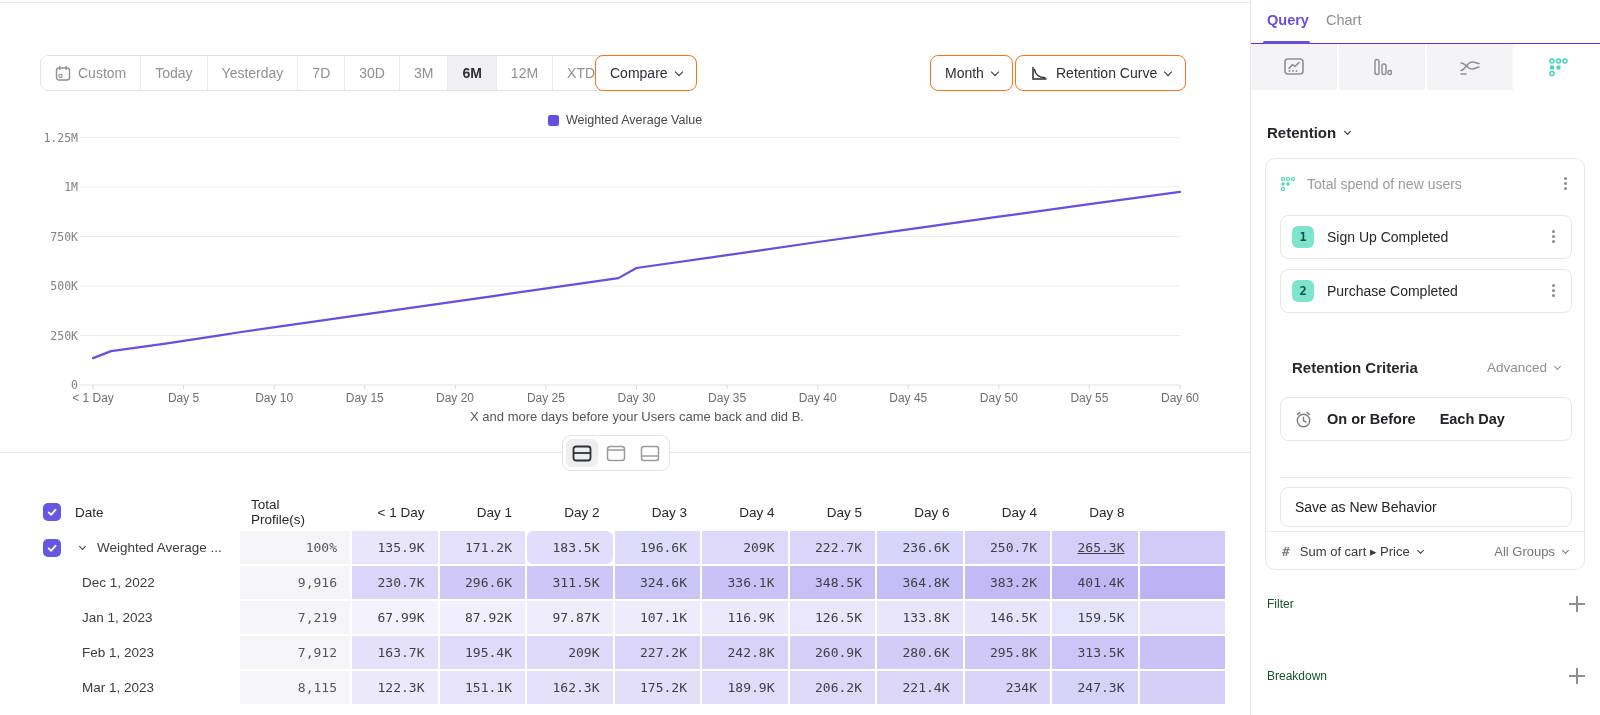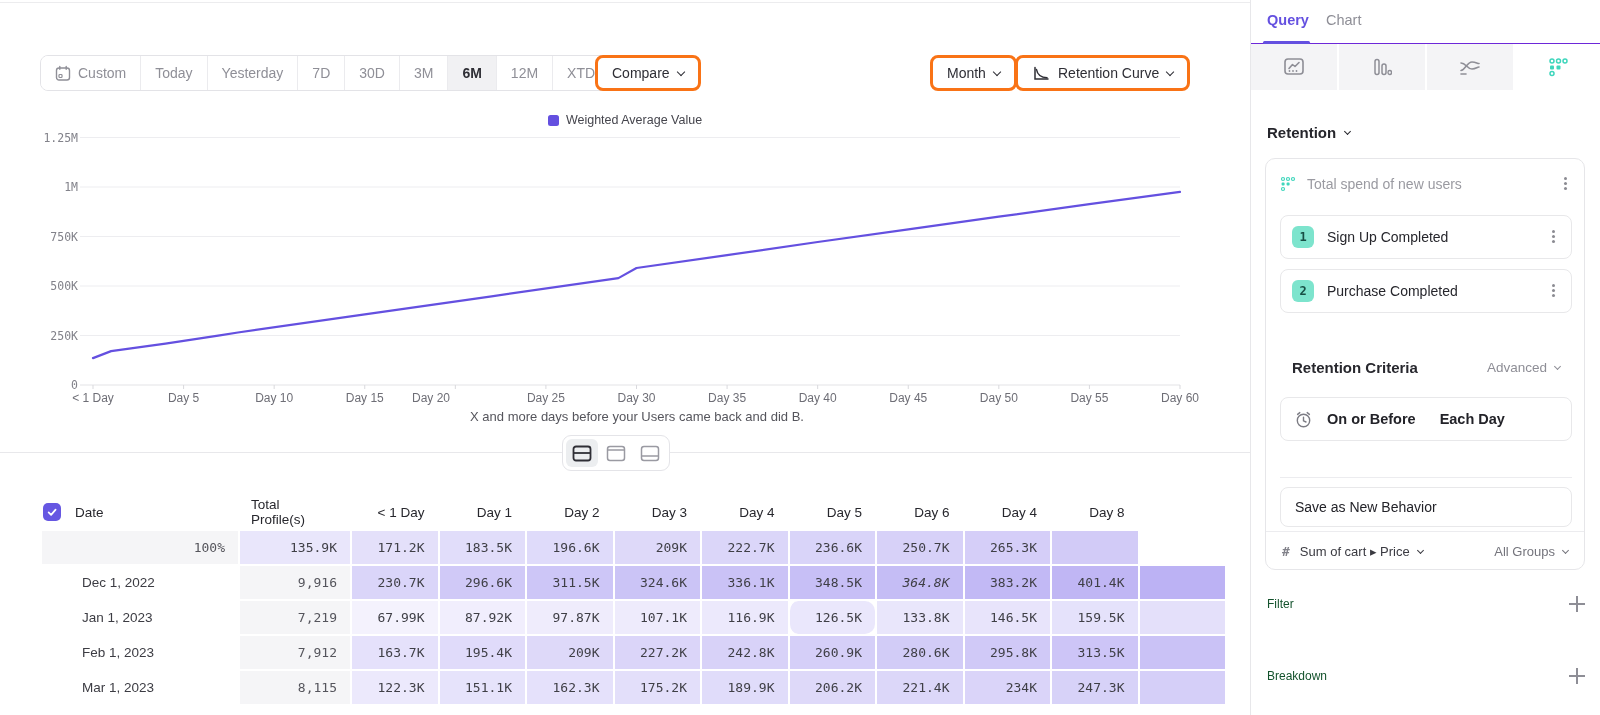--- a/index.html
+++ b/index.html
@@ -10,21 +10,21 @@
   #topline { left:0; top:2px; width:1600px; height:1px; background:#ececee; }
 
   
   #toolbar { left:40px; top:55px; height:36px; width:1160px; }
   .seg-group { display:inline-flex; align-items:stretch; border:1px solid #e3e3e7;
     border-radius:8px; height:36px; overflow:hidden; background:#fff; vertical-align:top;}
   .seg { display:flex; align-items:center; gap:7px; padding:0 14px; font-size:14px;
     color:#8f8f97; border-right:1px solid #ebebee; cursor:pointer; background:#fff; white-space:nowrap;}
   .seg:last-child { border-right:none; }
   .seg.active { color:#2e2e35; background:#f1f1f3; font-weight:bold; }
-  .btn { display:inline-flex; align-items:center; gap:8px; border:3px solid #f97316;
+  .btn { display:inline-flex; align-items:center; gap:8px; border:1px solid #f97316;
     border-radius:8px; height:36px; padding:0 14px; font-size:14px; color:#2e2e35;
     background:#fff; cursor:pointer; vertical-align:top;}
   .chev { display:inline-block; width:6px; height:6px; border-right:1.6px solid currentColor;
     border-bottom:1.6px solid currentColor; transform:rotate(45deg); margin-top:-3px; }
   .chev.sm { width:5px; height:5px; }
   #compare-btn { position:absolute; left:555px; top:0; }
   #month-btn { position:absolute; left:890px; top:0; }
   #charttype-btn { position:absolute; left:975px; top:0; }
 
   
@@ -223,21 +223,21 @@
       <div class="ylab" style="left: 28px; top: 279px;">500K</div>
       <div class="ylab" style="left: 28px; top: 229.5px;">750K</div>
       <div class="ylab" style="left: 28px; top: 180px;">1M</div>
       <div class="ylab" style="left: 28px; top: 130.5px;">1.25M</div>
     </div>
   <div id="xlabels">
       <div class="xlab" style="left: 53px;">&lt; 1 Day</div>
       <div class="xlab" style="left: 143.583px;">Day 5</div>
       <div class="xlab" style="left: 234.167px;">Day 10</div>
       <div class="xlab" style="left: 324.75px;">Day 15</div>
-      <div class="xlab" style="left: 391px;">Day 20</div>
+      <div class="xlab" style="left: 415px;">Day 20</div>
       <div class="xlab" style="left: 505.917px;">Day 25</div>
       <div class="xlab" style="left: 596.5px;">Day 30</div>
       <div class="xlab" style="left: 687.083px;">Day 35</div>
       <div class="xlab" style="left: 777.667px;">Day 40</div>
       <div class="xlab" style="left: 868.25px;">Day 45</div>
       <div class="xlab" style="left: 958.833px;">Day 50</div>
       <div class="xlab" style="left: 1049.42px;">Day 55</div>
       <div class="xlab" style="left: 1140px;">Day 60</div>
     </div>
   <div id="xcaption" class="abs">X and more days before your Users came back and did B.</div>
@@ -280,61 +280,70 @@
         <div class="hcell">Day 2</div>
         <div class="hcell">Day 3</div>
         <div class="hcell">Day 4</div>
         <div class="hcell">Day 5</div>
         <div class="hcell">Day 6</div>
         <div class="hcell">Day 4</div>
         <div class="hcell">Day 8</div>
         <div class="hcell"></div>
       </div>
       <div class="trow drow">
+        <div class="dcell label">
+          <span class="checkbox" style="background:#6657e2">
+            <svg width="12" height="12" viewBox="0 0 16 16">
+              <path d="M3.5 8.5 L6.8 11.8 L12.8 4.8" fill="none" stroke="#fff" stroke-width="2.3" stroke-linecap="round" stroke-linejoin="round"></path>
+            </svg>
+          </span>
+          <span class="chev sm expander"></span>
+          <span class="wa-label">Weighted Average ...</span>
+        </div>
         <div class="dcell total">100%</div>
         <div class="dcell" style="background: rgba(113, 92, 231, 0.153);">135.9K</div>
         <div class="dcell" style="background: rgba(113, 92, 231, 0.192);">171.2K</div>
-        <div class="dcell" style="background: rgba(113, 92, 231, 0.208);">183.5K</div>
+        <div class="dcell" style="background: rgba(113, 92, 231, 0.208); border-radius: 7px;">183.5K</div>
         <div class="dcell" style="background: rgba(113, 92, 231, 0.224);">196.6K</div>
         <div class="dcell" style="background: rgba(113, 92, 231, 0.235);">209K</div>
         <div class="dcell" style="background: rgba(113, 92, 231, 0.25);">222.7K</div>
         <div class="dcell" style="background: rgba(113, 92, 231, 0.267);">236.6K</div>
         <div class="dcell" style="background: rgba(113, 92, 231, 0.282);">250.7K</div>
-        <div class="dcell" style="background: rgba(113, 92, 231, 0.298);">265.3K</div>
+        <div class="dcell" style="background: rgba(113, 92, 231, 0.298); text-decoration: underline;">265.3K</div>
         <div class="dcell" style="background: rgba(113, 92, 231, 0.318);"></div>
       </div>
       <div class="trow drow">
         <div class="dcell label">
           <span class="indent"></span>
           <span>Dec 1, 2022</span>
         </div>
         <div class="dcell total">9,916</div>
         <div class="dcell" style="background: rgba(113, 92, 231, 0.26);">230.7K</div>
         <div class="dcell" style="background: rgba(113, 92, 231, 0.333);">296.6K</div>
         <div class="dcell" style="background: rgba(113, 92, 231, 0.35);">311.5K</div>
         <div class="dcell" style="background: rgba(113, 92, 231, 0.365);">324.6K</div>
         <div class="dcell" style="background: rgba(113, 92, 231, 0.376);">336.1K</div>
         <div class="dcell" style="background: rgba(113, 92, 231, 0.392);">348.5K</div>
-        <div class="dcell" style="background: rgba(113, 92, 231, 0.408); font-style: italic;">364.8K</div>
+        <div class="dcell" style="background: rgba(113, 92, 231, 0.408);">364.8K</div>
         <div class="dcell" style="background: rgba(113, 92, 231, 0.427);">383.2K</div>
         <div class="dcell" style="background: rgba(113, 92, 231, 0.447);">401.4K</div>
         <div class="dcell" style="background: rgba(113, 92, 231, 0.475);"></div>
       </div>
       <div class="trow drow">
         <div class="dcell label">
           <span class="indent"></span>
           <span>Jan 1, 2023</span>
         </div>
         <div class="dcell total">7,219</div>
         <div class="dcell" style="background: rgba(113, 92, 231, 0.08);">67.99K</div>
         <div class="dcell" style="background: rgba(113, 92, 231, 0.1);">87.92K</div>
         <div class="dcell" style="background: rgba(113, 92, 231, 0.114);">97.87K</div>
         <div class="dcell" style="background: rgba(113, 92, 231, 0.12);">107.1K</div>
         <div class="dcell" style="background: rgba(113, 92, 231, 0.133);">116.9K</div>
-        <div class="dcell" style="background: rgba(113, 92, 231, 0.145); border-radius: 10px;">126.5K</div>
+        <div class="dcell" style="background: rgba(113, 92, 231, 0.145);">126.5K</div>
         <div class="dcell" style="background: rgba(113, 92, 231, 0.153);">133.8K</div>
         <div class="dcell" style="background: rgba(113, 92, 231, 0.165);">146.5K</div>
         <div class="dcell" style="background: rgba(113, 92, 231, 0.18);">159.5K</div>
         <div class="dcell" style="background: rgba(113, 92, 231, 0.192);"></div>
       </div>
       <div class="trow drow">
         <div class="dcell label">
           <span class="indent"></span>
           <span>Feb 1, 2023</span>
         </div>

